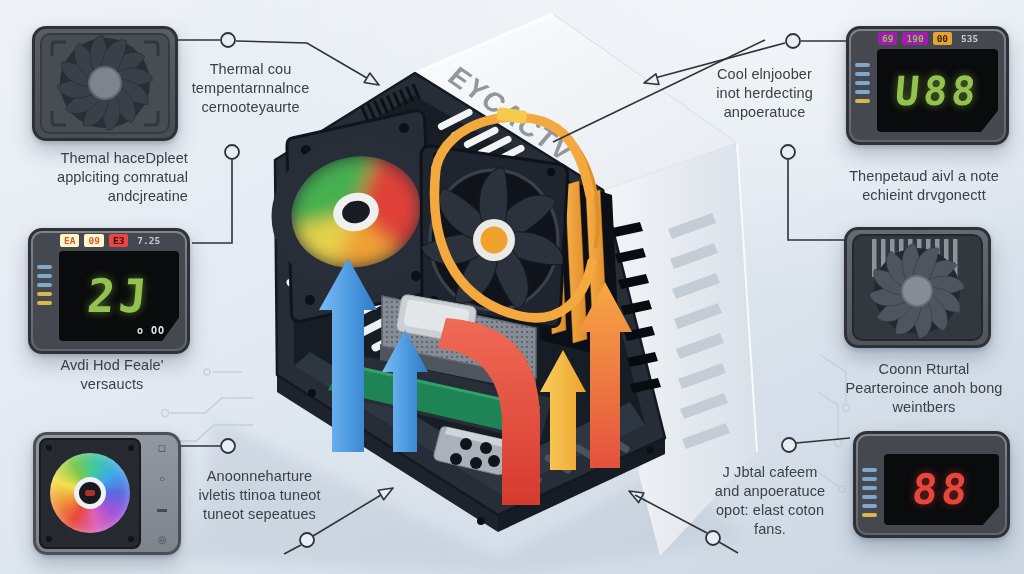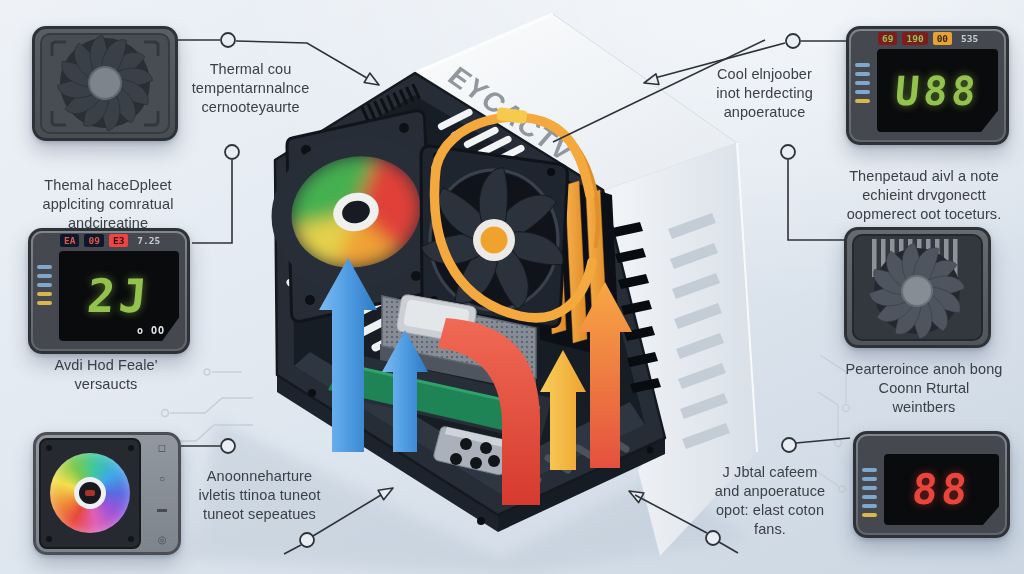--- a/index.html
+++ b/index.html
@@ -20,23 +20,23 @@
   .screen{position:absolute;left:31px;top:23px;right:11px;bottom:13px;background:#0a0b0d;border-radius:4px;
           clip-path:polygon(0 0,100% 0,100% 74%,86% 100%,0 100%);}
   .digits{position:absolute;inset:0;display:flex;align-items:center;justify-content:center;
           font-family:"DejaVu Sans Mono",monospace;font-weight:700;transform:skewX(-5deg);letter-spacing:4px;}
   .dg-green{color:#93c24f;text-shadow:0 0 8px rgba(150,200,70,.55);}
   .dg-red{color:#e8453c;text-shadow:0 0 8px rgba(230,60,45,.5);}
   .sub-digits{position:absolute;right:14px;bottom:5px;color:#dfe3e8;font:700 10px "DejaVu Sans Mono",monospace;letter-spacing:1px;}
   .badges-row{position:absolute;top:6px;left:32px;right:6px;display:flex;gap:5px;align-items:center;
               font-family:"DejaVu Sans Mono",monospace;font-size:9.5px;font-weight:700;white-space:nowrap;}
   .badge{padding:0 4px;border-radius:2px;line-height:13px;}
-  .b-dimred{background:#0f172a;color:#e05648;}
+  .b-dimred{background:#fef9c3;color:#e05648;}
   .b-red{background:#ef4444;color:#2b0f0d;}
-  .b-green{background:#7f1d1d;color:#8cc455;}
+  .b-green{background:#a21caf;color:#8cc455;}
   .b-orange{background:#e8a231;color:#3c2706;}
   .b-blue{background:#0f766e;color:#e2ecfa;margin-top:36px;}
   .b-plain{color:#c6cbd1;background:transparent;}
   .tickcol{position:absolute;left:9px;top:32px;}
   .tick{width:15px;height:4px;border-radius:2px;margin:5px 0;}
   .t-blue{background:#7fa8cc;} .t-yellow{background:#d9b64e;}
   
   .rgb-inner{position:absolute;left:6px;top:6px;width:98px;height:107px;background:#26292f;border:2px solid #17191d;border-radius:8px;}
   .screw{position:absolute;width:6px;height:6px;border-radius:50%;background:#101317;}
   .disc{position:absolute;left:9px;top:13px;width:80px;height:80px;border-radius:50%;
@@ -305,47 +305,46 @@
     <circle cx="789" cy="445" r="7" fill="#e9eef4" stroke-width="1.8"></circle>
     <line x1="796" y1="443" x2="850" y2="438"></line>
   </g>
 </svg>
 
 <div class="ann" style="left:168px;top:60px;width:165px;">
   <div>Thermal cou</div>
   <div>tempentarnnalnce</div>
   <div>cernooteyaurte</div>
 </div>
-<div class="ann" style="left:28px;top:176px;width:160px;">
+<div class="ann" style="left:28px;top:149px;width:160px;text-align:right;">
   <div>Themal haceDpleet</div>
   <div>applciting comratual</div>
   <div>andcjreatine</div>
 </div>
-<div class="ann" style="left:36px;top:356px;width:140px;">
+<div class="ann" style="left:42px;top:356px;width:140px;">
   <div>Avdi Hod Feale'</div>
   <div>versaucts</div>
 </div>
 <div class="ann" style="left:182px;top:467px;width:155px;">
   <div>Anoonneharture</div>
   <div>ivletis ttinoa tuneot</div>
   <div>tuneot sepeatues</div>
 </div>
 <div class="ann" style="left:702px;top:65px;width:125px;">
   <div>Cool elnjoober</div>
   <div>inot herdecting</div>
   <div>anpoeratuce</div>
 </div>
 <div class="ann" style="left:838px;top:167px;width:172px;">
   <div>Thenpetaud aivl a note</div>
   <div>echieint drvgonectt</div>
-  <div>oopmerect oot toceturs.</div>
 </div>
 <div class="ann" style="left:838px;top:360px;width:172px;">
+  <div>Coonn Rturtal</div>
   <div>Pearteroince anoh bong</div>
-  <div>Coonn Rturtal</div>
   <div>weintbers</div>
 </div>
 <div class="ann" style="left:705px;top:463px;width:130px;">
   <div>J Jbtal cafeem</div>
   <div>and anpoeratuce</div>
   <div>opot: elast coton</div>
   <div>fans.</div>
 </div>
 
 <div class="device" style="left:32px;top:26px;width:146px;height:115px;">

